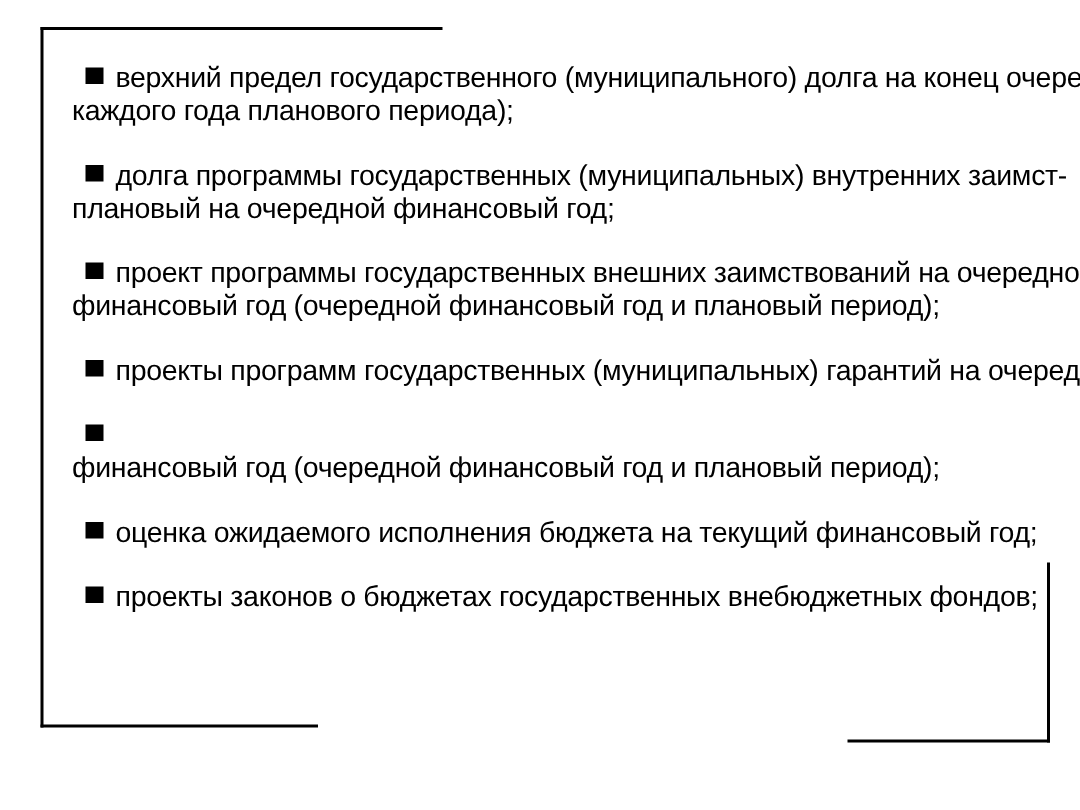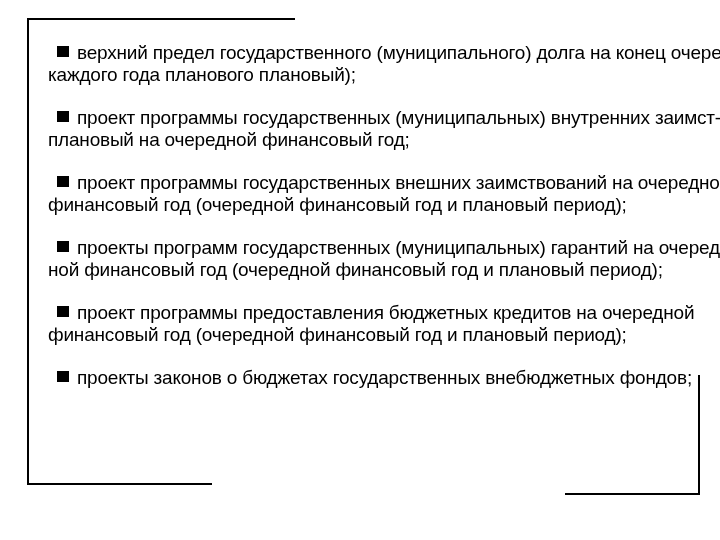--- a/index.html
+++ b/index.html
@@ -65,51 +65,55 @@
   <div class="frame-line frame-bottom-left"></div>
   <div class="frame-line frame-right"></div>
   <div class="frame-line frame-bottom-right"></div>
 
   <div class="content">
 
     <div class="item">
       <div class="first-line">
         <span class="bullet"></span><span>верхний предел государственного (муниципального) долга на конец очере-</span>
       </div>
-      <div class="cont-line">каждого года планового плановый);</div>
+      <div class="cont-line">каждого года планового периода);</div>
     </div>
 
     <div class="item">
       <div class="first-line">
-        <span class="bullet"></span><span>проект программы государственных (муниципальных) внутренних заимст-</span>
+        <span class="bullet"></span><span>долга программы государственных (муниципальных) внутренних заимст-</span>
       </div>
       <div class="cont-line">плановый на очередной финансовый год;</div>
     </div>
 
     <div class="item">
       <div class="first-line">
         <span class="bullet"></span><span>проект программы государственных внешних заимствований на очередной</span>
       </div>
       <div class="cont-line">финансовый год (очередной финансовый год и плановый период);</div>
     </div>
 
     <div class="item">
       <div class="first-line">
         <span class="bullet"></span><span>проекты программ государственных (муниципальных) гарантий на очеред-</span>
       </div>
-      <div class="cont-line">ной финансовый год (очередной финансовый год и плановый период);</div>
     </div>
 
     <div class="item">
       <div class="first-line">
-        <span class="bullet"></span><span>проект программы предоставления бюджетных кредитов на очередной</span>
+        <span class="bullet"></span>
       </div>
       <div class="cont-line">финансовый год (очередной финансовый год и плановый период);</div>
     </div>
 
+    <div class="item">
+      <div class="first-line">
+        <span class="bullet"></span><span>оценка ожидаемого исполнения бюджета на текущий финансовый год;</span>
+      </div>
+    </div>
 
     <div class="item">
       <div class="first-line">
         <span class="bullet"></span><span>проекты законов о бюджетах государственных внебюджетных фондов;</span>
       </div>
     </div>
 
   </div>
 </div>
 

